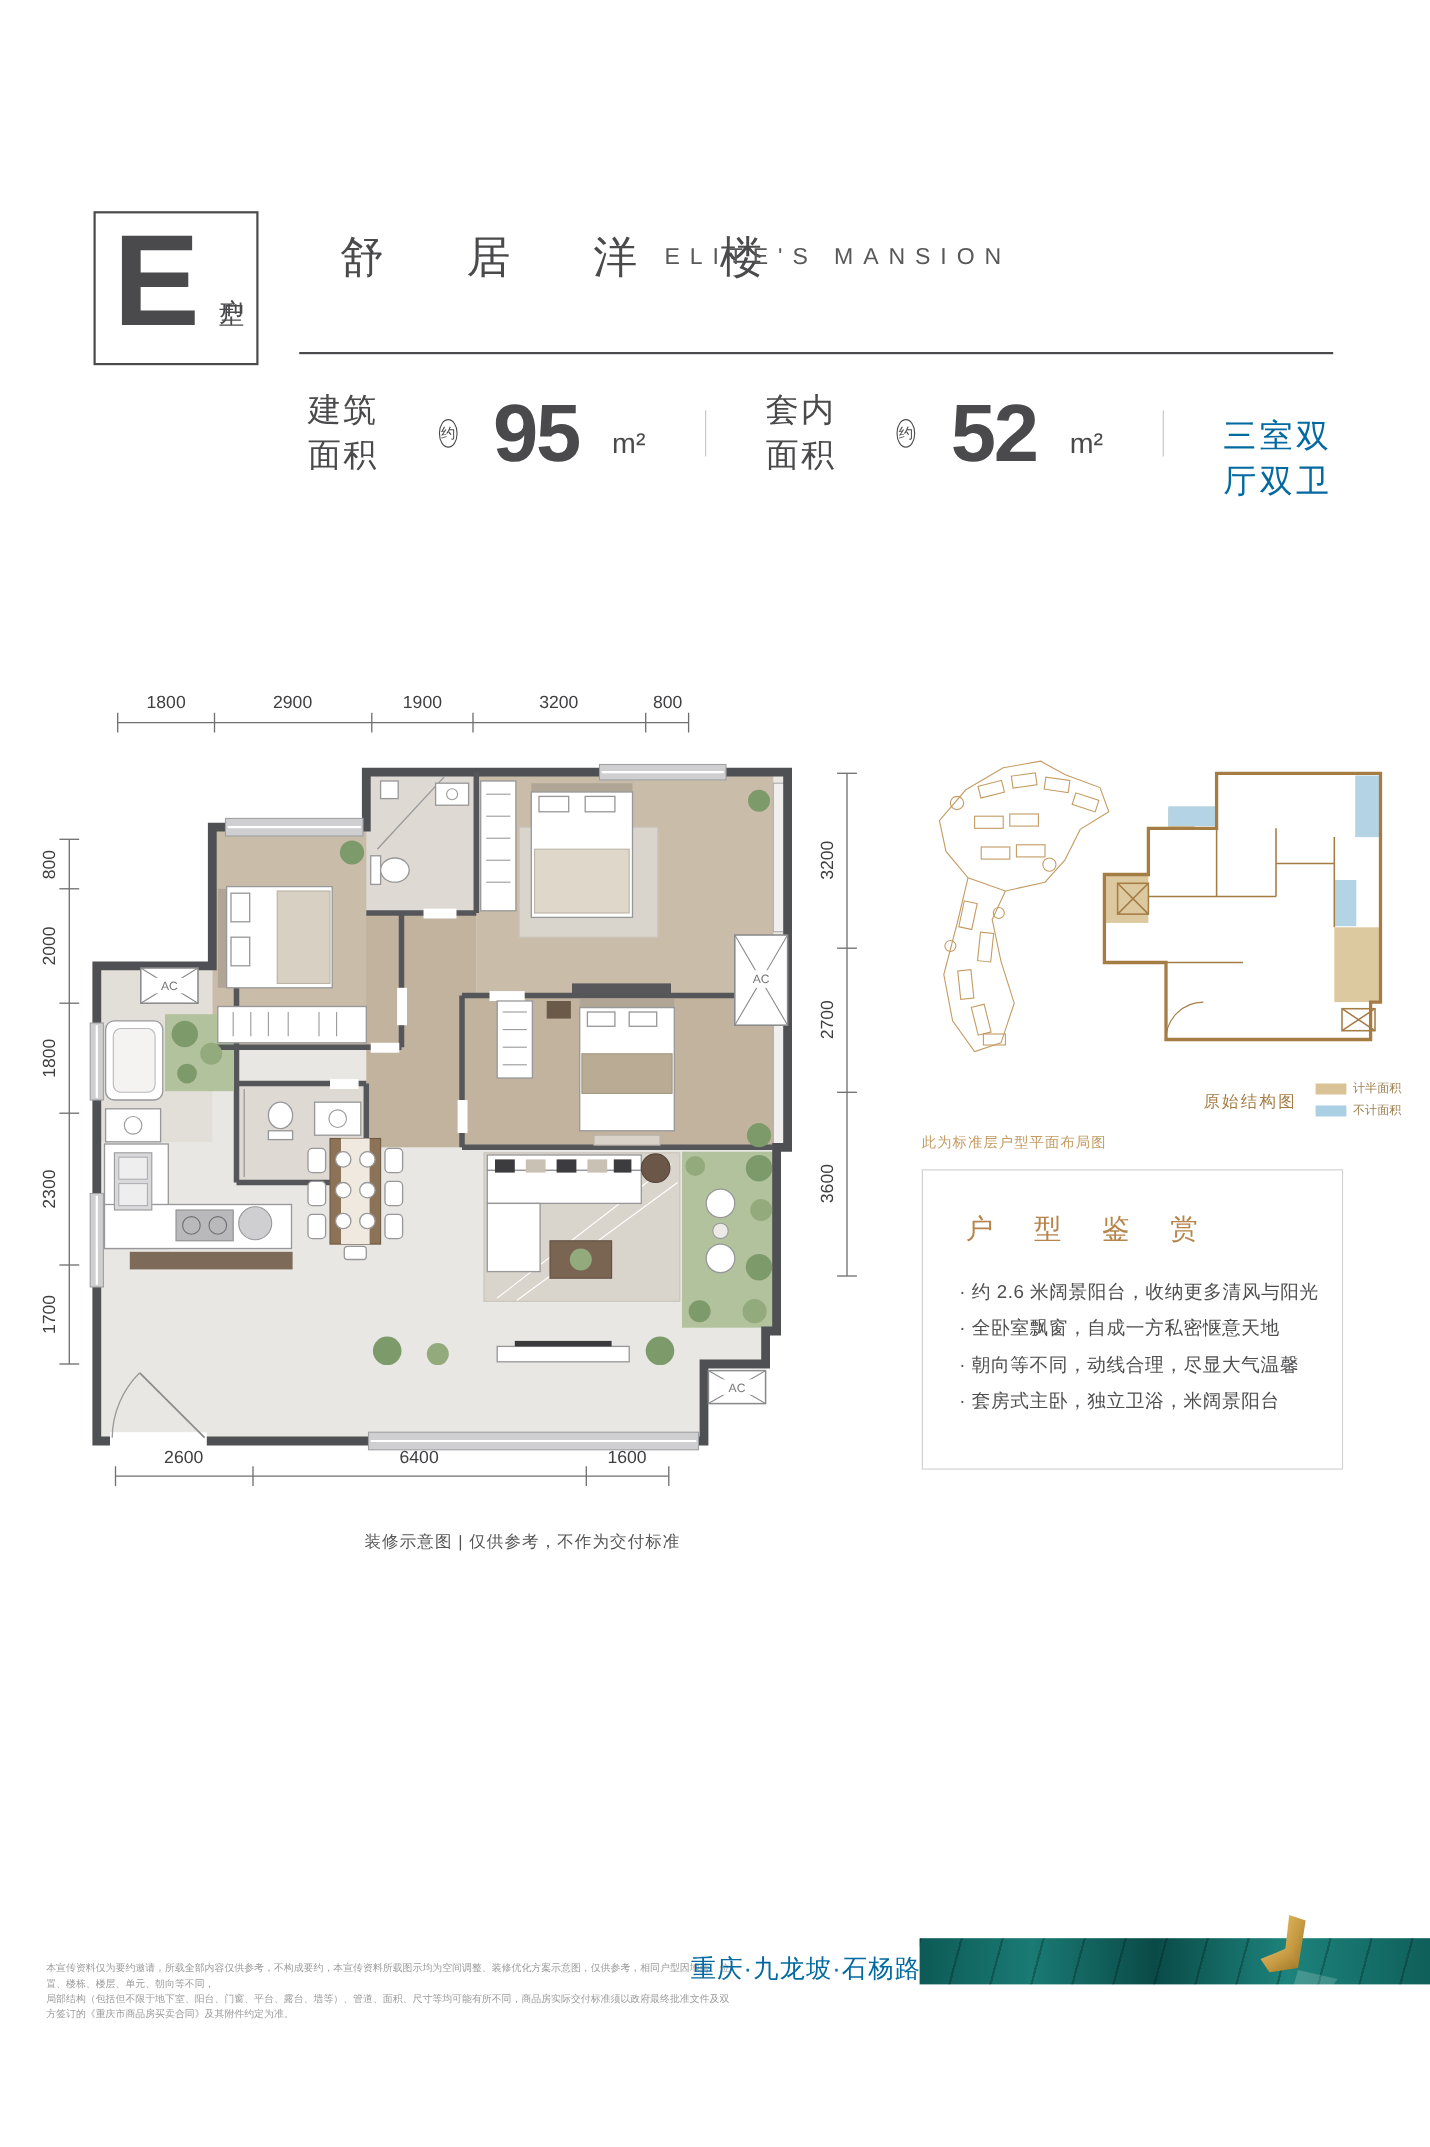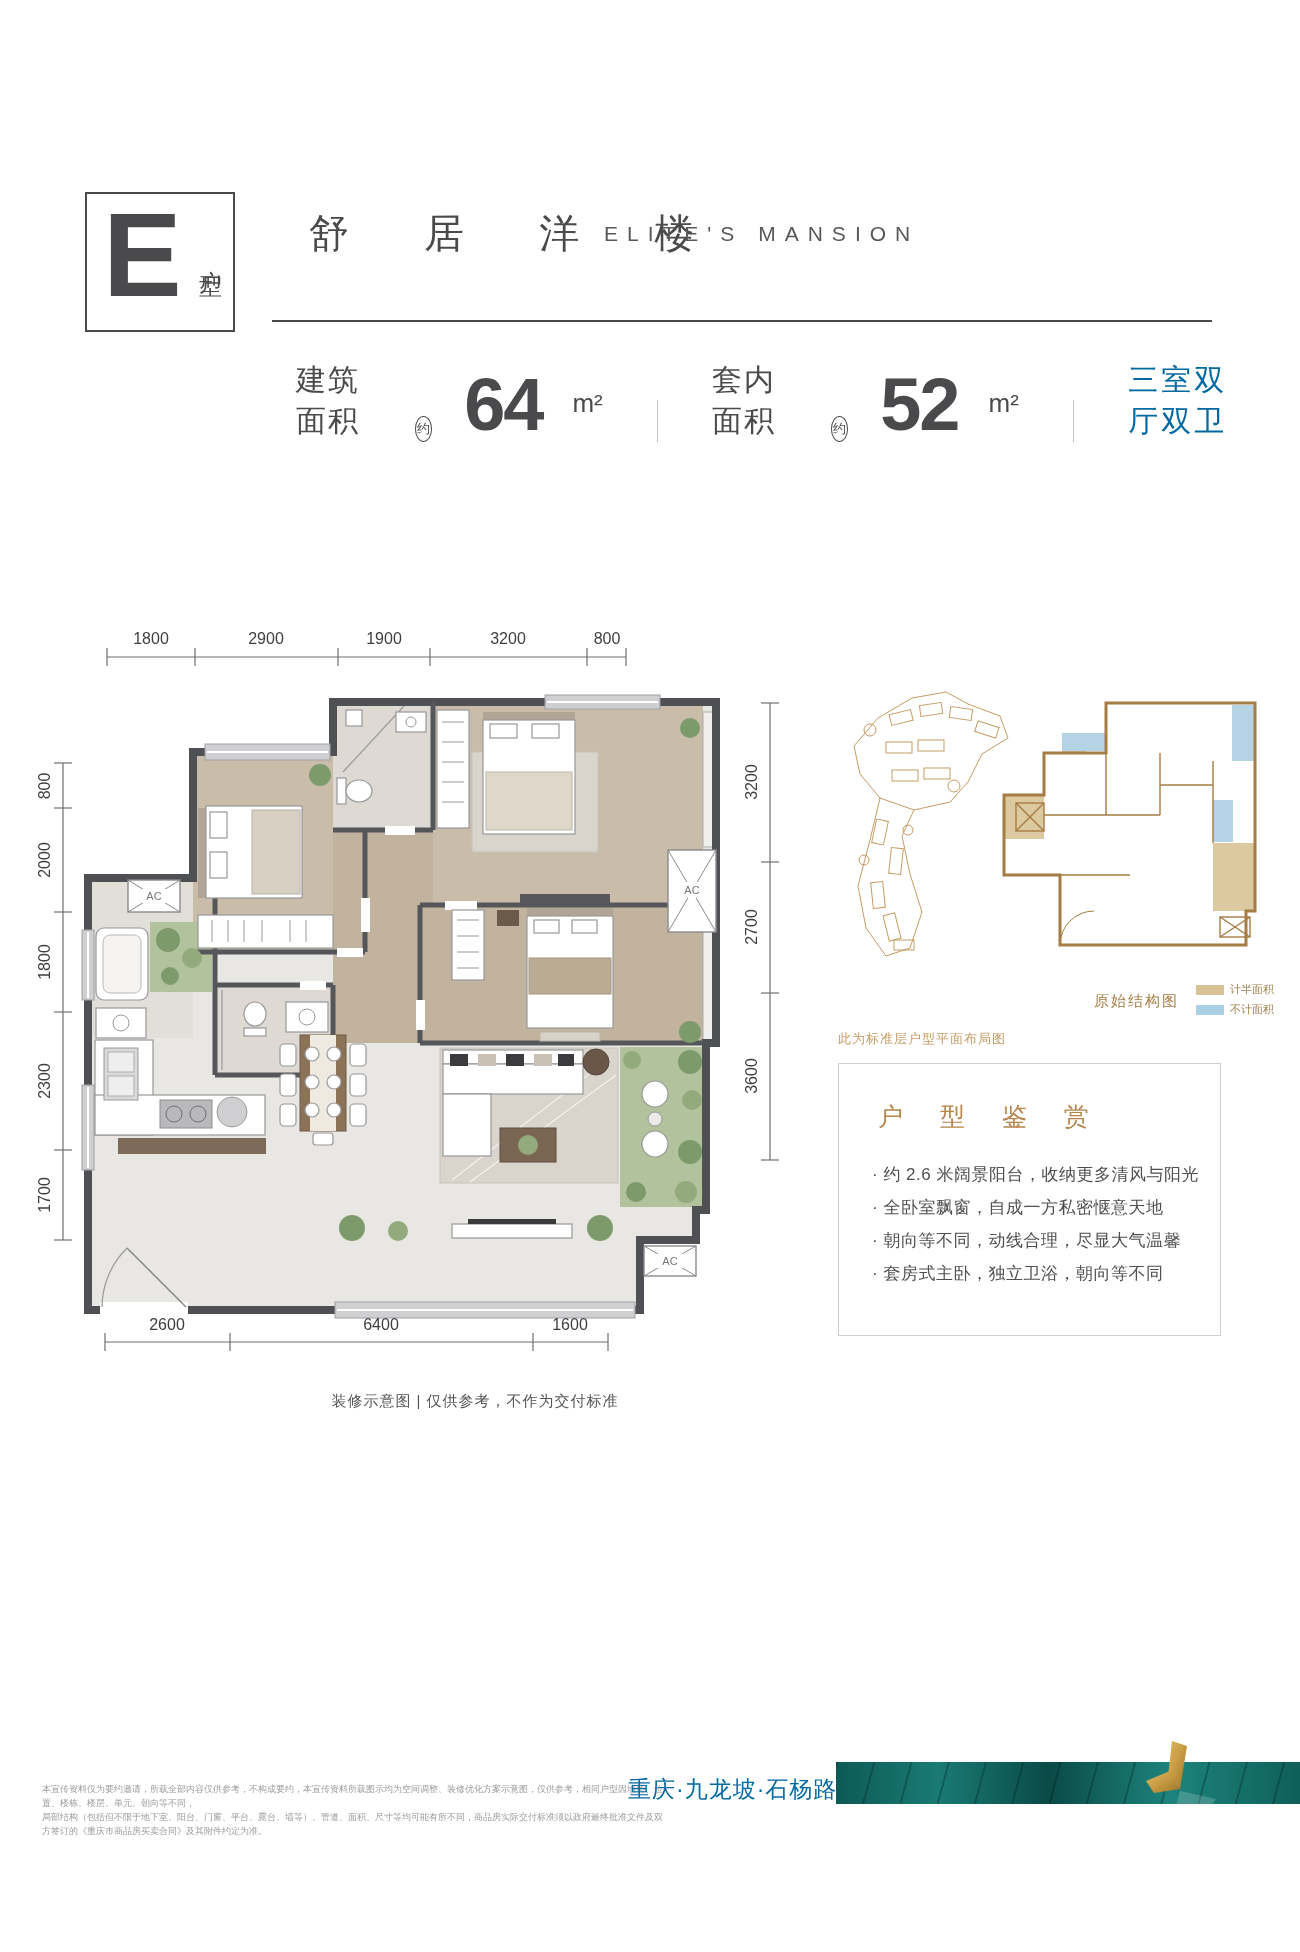--- a/index.html
+++ b/index.html
@@ -7,21 +7,21 @@
         font-family:"Liberation Sans","DejaVu Sans",sans-serif;color:#4a4a4c;}
   .abs{position:absolute;}
 
   
   .ebox{left:85px;top:192px;width:150px;height:140px;border:2px solid #4a4a4c;box-sizing:border-box;}
   .eletter{left:103px;top:196px;font-size:118px;font-weight:bold;line-height:1;color:#4a4a4c;}
   .etype{left:196px;top:252px;writing-mode:vertical-rl;font-size:23px;letter-spacing:4px;color:#4a4a4c;}
   .title-cn{left:282px;top:206px;font-size:40px;font-weight:500;letter-spacing:32px;color:#4a4a4c;white-space:nowrap;margin-left:27px;}
   .title-en{left:604px;top:222px;font-size:21px;letter-spacing:9px;color:#58585a;white-space:nowrap;}
   .hrule{left:272px;top:320px;width:940px;height:2px;background:#4a4a4c;}
-  .stats{left:296px;top:346px;width:960px;height:96px;display:flex;align-items:flex-end;gap:28px;}
+  .stats{left:280px;top:346px;width:960px;height:96px;display:flex;align-items:center;gap:28px;}
   .stat-label{font-size:30px;color:#4a4a4c;letter-spacing:2px;}
   .approx{display:inline-flex;align-items:center;justify-content:center;width:24px;height:24px;border:1px solid #4a4a4c;
           border-radius:50%;font-size:13px;margin:0 4px 0 8px;color:#4a4a4c;}
   .stat-num{font-size:74px;font-weight:600;color:#4a4a4c;line-height:1;letter-spacing:-2px;}
   .stat-unit{font-size:26px;color:#4a4a4c;align-self:center;margin:18px 0 0 2px;}
   .stat-div{width:2px;height:42px;background:#c3c3c5;margin:0 26px;}
   .rooms{font-size:30px;color:#0369a1;letter-spacing:3px;margin-top:45px;}
 
   
   svg{display:block;}
@@ -71,21 +71,21 @@
   <div class="abs ebox"></div>
   <div class="abs eletter">E</div>
   <div class="abs etype">户型</div>
   <div class="abs title-cn">舒 居 洋 楼</div>
   <div class="abs title-en">ELITE'S MANSION</div>
   <div class="abs hrule"></div>
 
   <div class="abs stats">
     <span class="stat-label">建筑面积</span>
     <span class="approx">约</span>
-    <span class="stat-num">64</span>
+    <span class="stat-num">95</span>
     <span class="stat-unit">m²</span>
     <span class="stat-div"></span>
     <span class="stat-label">套内面积</span>
     <span class="approx">约</span>
     <span class="stat-num">52</span>
     <span class="stat-unit">m²</span>
     <span class="stat-div"></span>
     <span class="rooms">三室双厅双卫</span>
   </div>
 
@@ -437,21 +437,21 @@
       <span>不计面积</span>
     </div>
   </div>
 
   <div class="abs appre"></div>
   <div class="abs appre-title">户 型 鉴 赏</div>
   <ul class="abs appre-list">
     <li>· 约 2.6 米阔景阳台，收纳更多清风与阳光</li>
     <li>· 全卧室飘窗，自成一方私密惬意天地</li>
     <li>· 朝向等不同，动线合理，尽显大气温馨</li>
-    <li>· 套房式主卧，独立卫浴，朝向等不同</li>
+    <li>· 套房式主卧，独立卫浴，米阔景阳台</li>
   </ul>
 
   <div class="abs disclaimer">
     <span>本宣传资料仅为要约邀请，所载全部内容仅供参考，不构成要约，本宣传资料所载图示均为空间调整、装修优化方案示意图，仅供参考，相同户型因地势、位置、楼栋、楼层、单元、朝向等不同，</span><br>
     <span>局部结构（包括但不限于地下室、阳台、门窗、平台、露台、墙等）、管道、面积、尺寸等均可能有所不同，商品房实际交付标准须以政府最终批准文件及双方签订的《重庆市商品房买卖合同》及其附件约定为准。</span>
   </div>
   <div class="abs location">重庆·九龙坡·石杨路</div>
   <div class="abs banner"></div>
   <svg class="abs" style="left:1136px;top:1732px;" width="100" height="84" viewBox="0 0 100 84">
     <defs>

